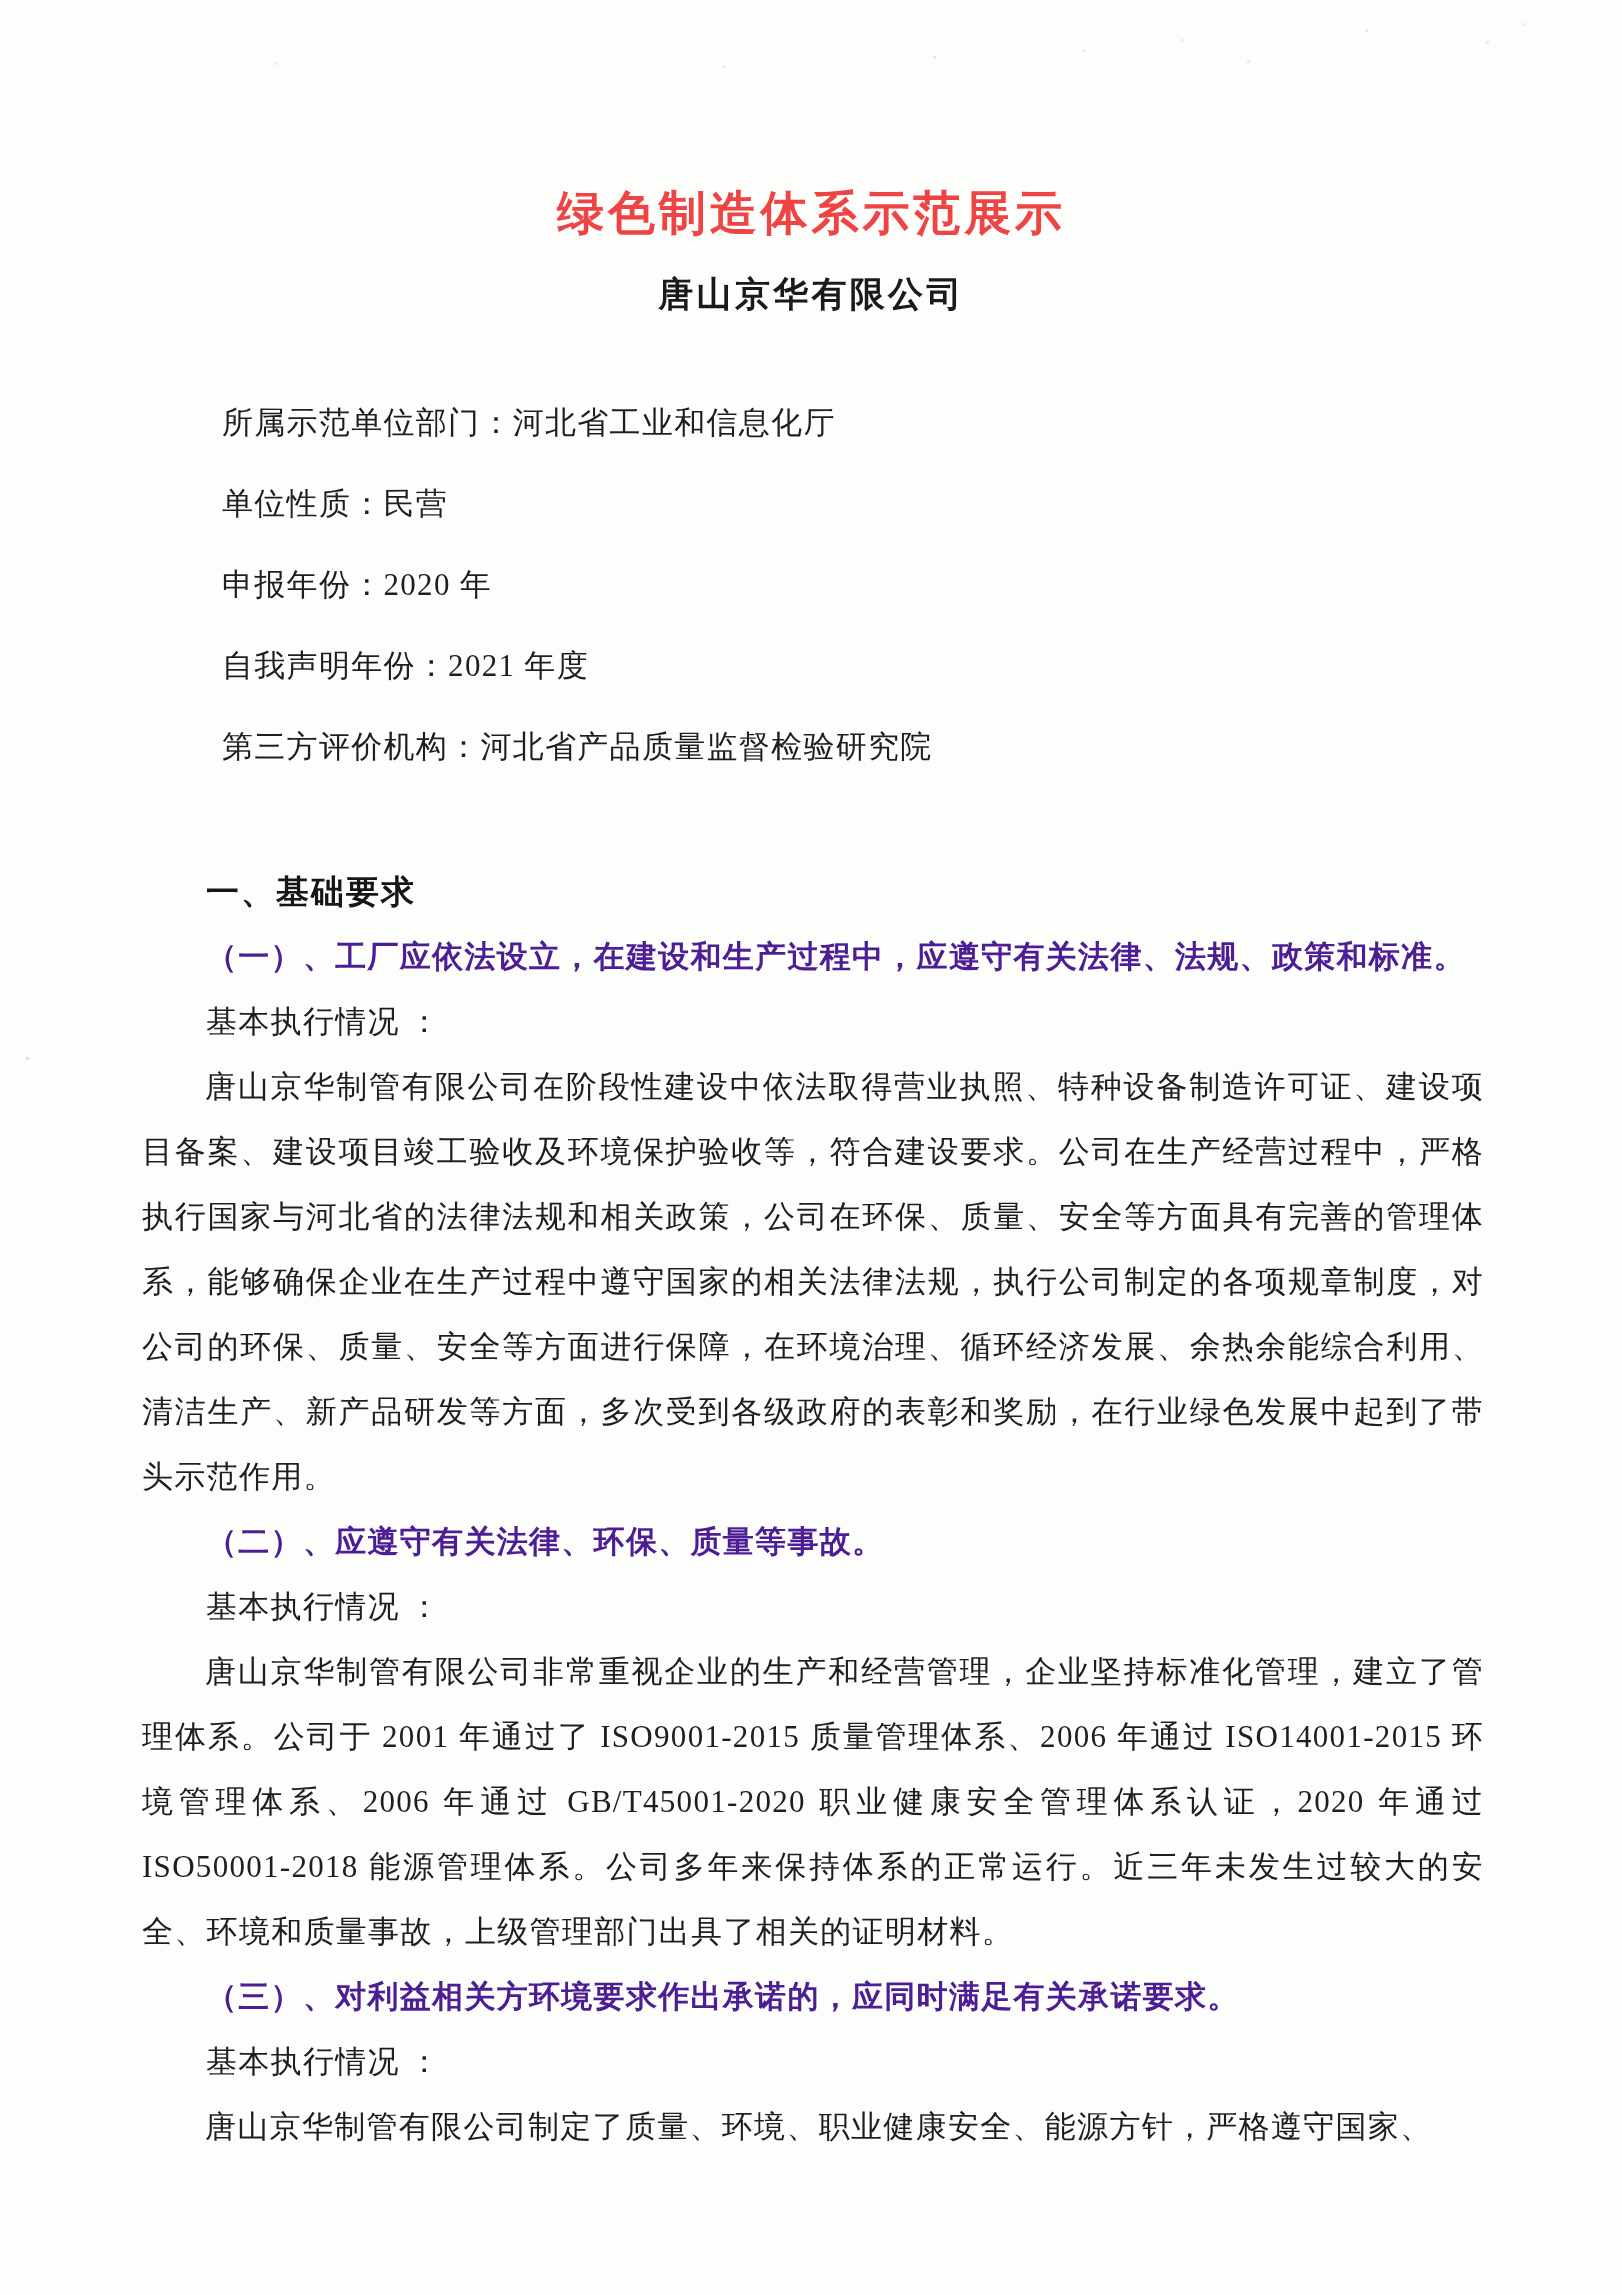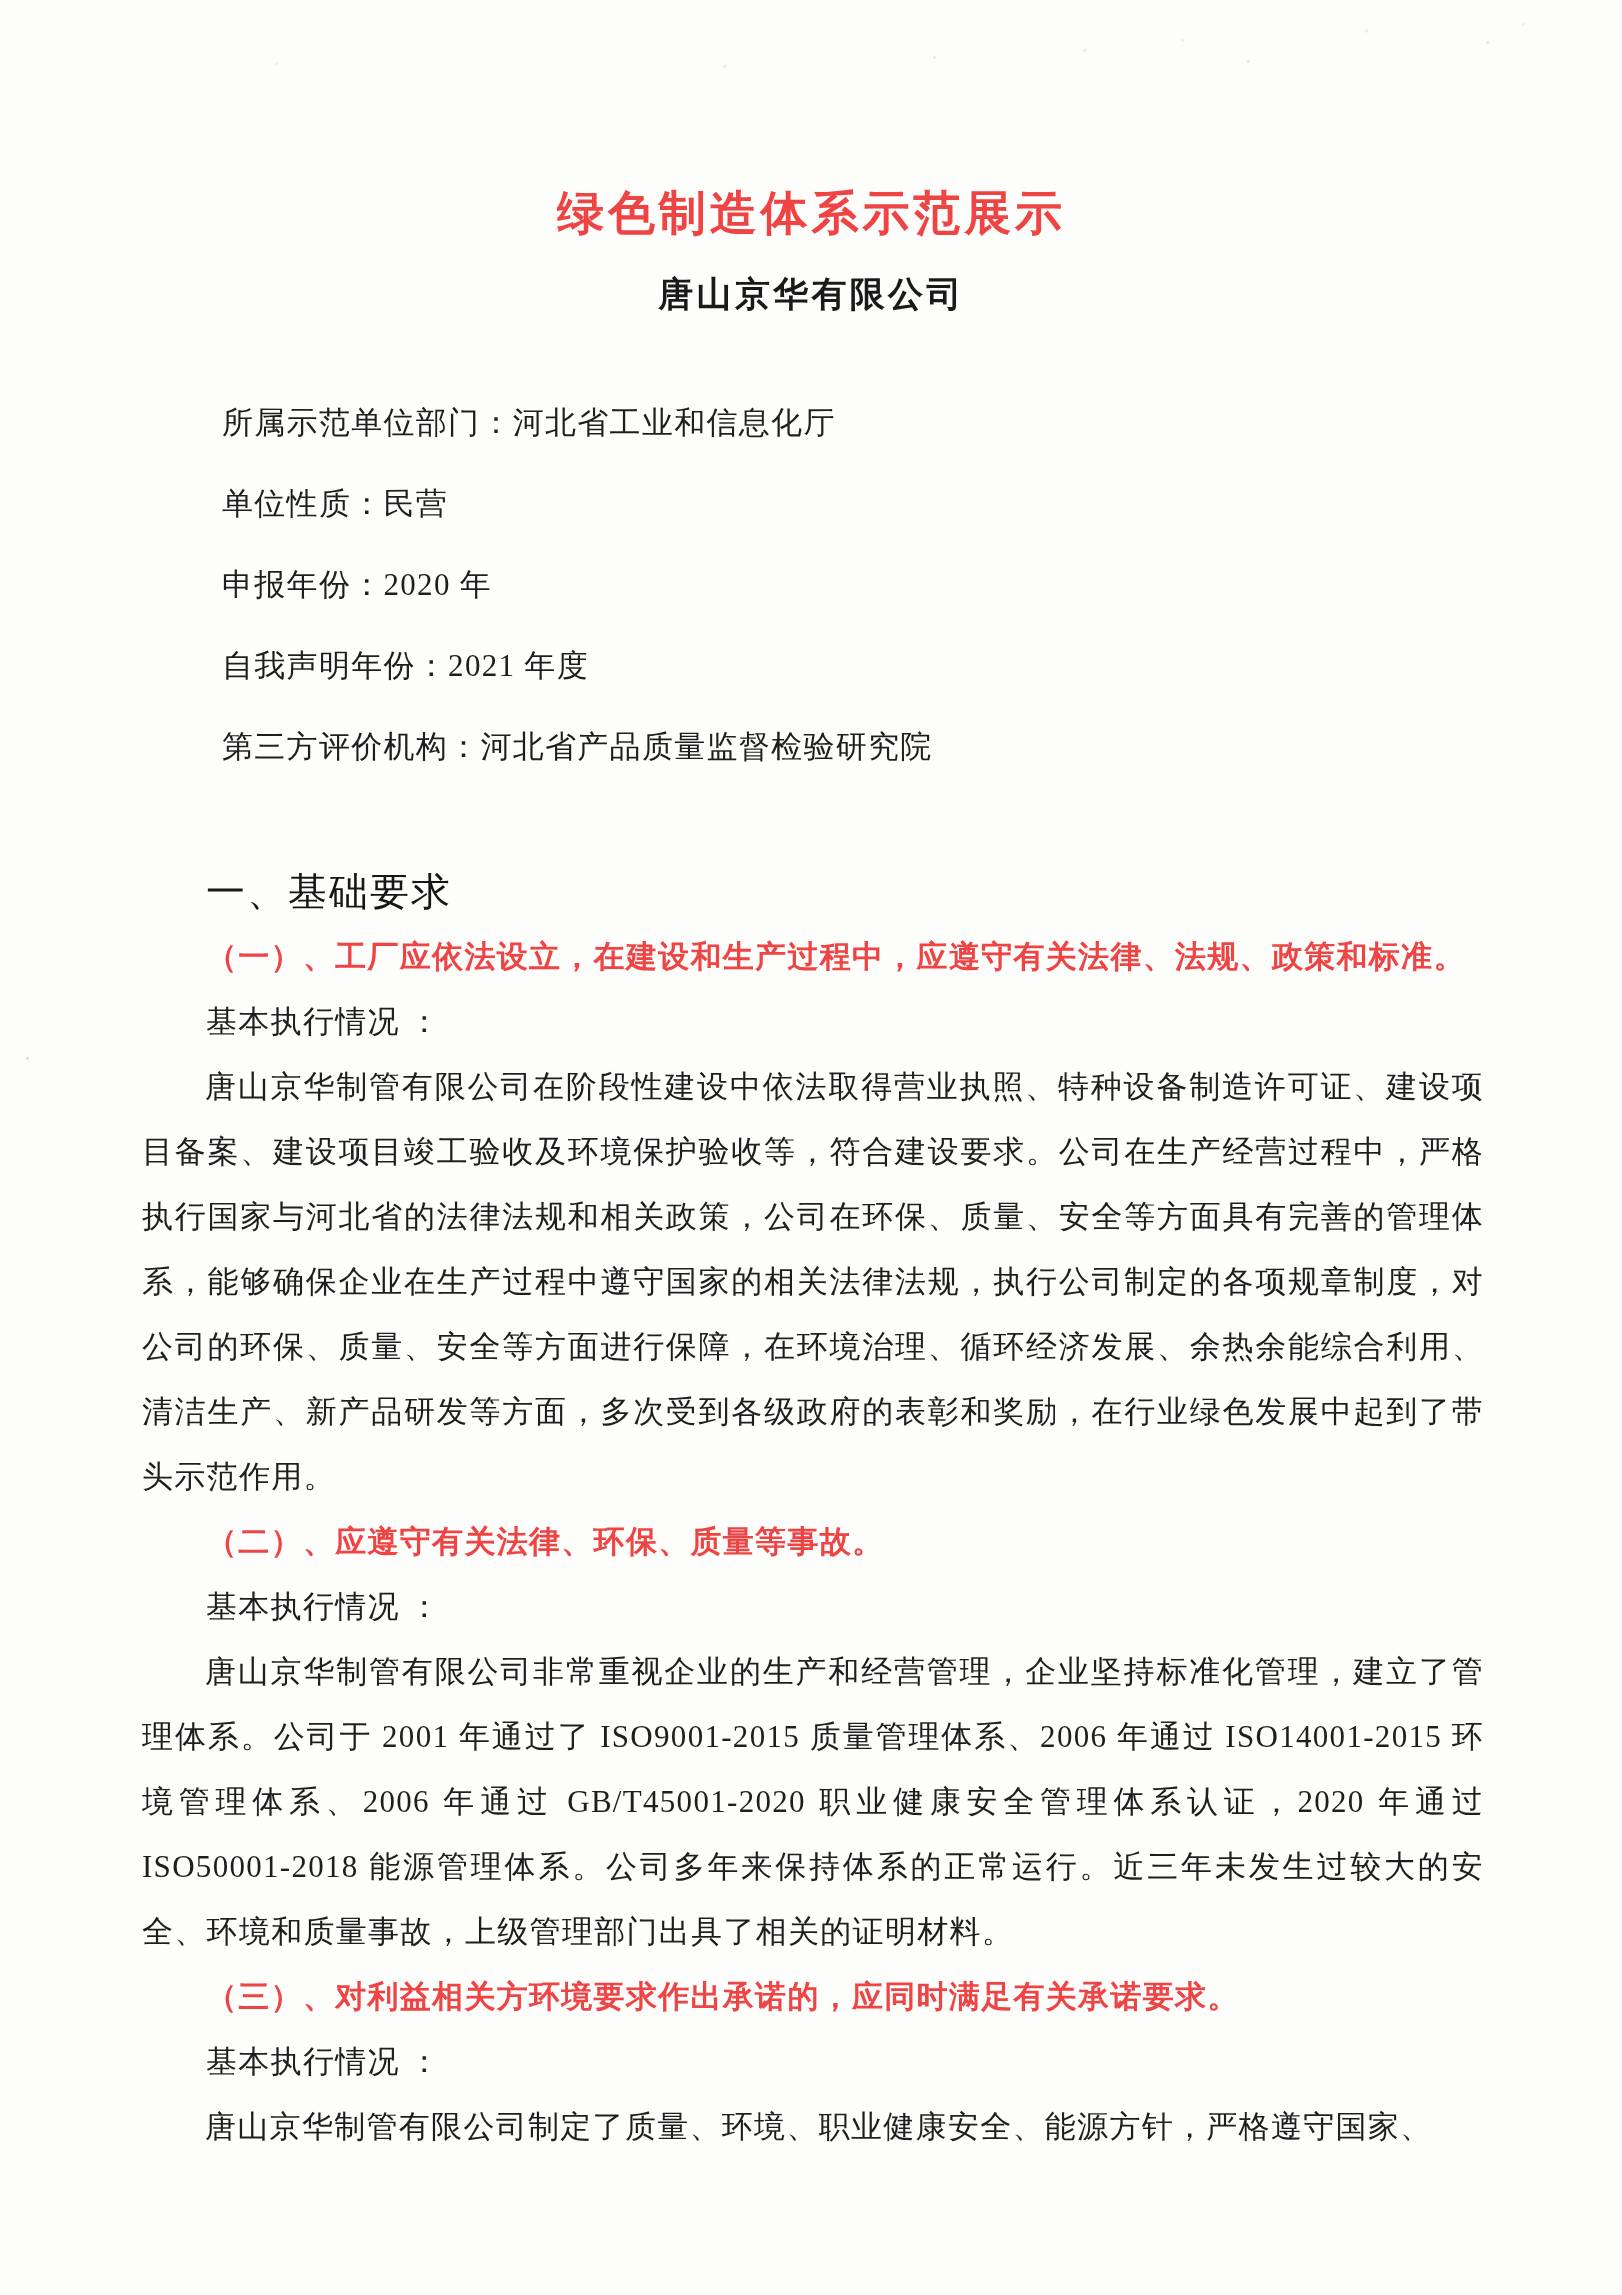--- a/index.html
+++ b/index.html
@@ -43,37 +43,37 @@
     font-size: 31px;
     letter-spacing: 1.3px;
     white-space: pre-wrap;
   }
 
   .body-block { margin-top: 80px; }
   .body-block p { margin: 0; }
 
   .sec-heading {
     font-family: "Liberation Sans", "DejaVu Sans", sans-serif;
-    font-weight: normal;
-    font-size: 39px;
+    font-weight: bold;
+    font-size: 33px;
     height: 65px;
     line-height: 65px;
     text-indent: 64px;
     letter-spacing: 2px;
     color: #161616;
   }
   .sub-heading {
     font-family: "Liberation Sans", "DejaVu Sans", sans-serif;
     font-weight: bold;
     font-size: 31px;
     height: 65px;
     line-height: 65px;
     text-indent: 64px;
     letter-spacing: 1.3px;
-    color: #ef4444;
+    color: #4c1d95;
   }
   .exec-label {
     font-size: 31px;
     height: 65px;
     line-height: 65px;
     text-indent: 64px;
     letter-spacing: 1.3px;
     white-space: pre-wrap;
   }
   .para {

